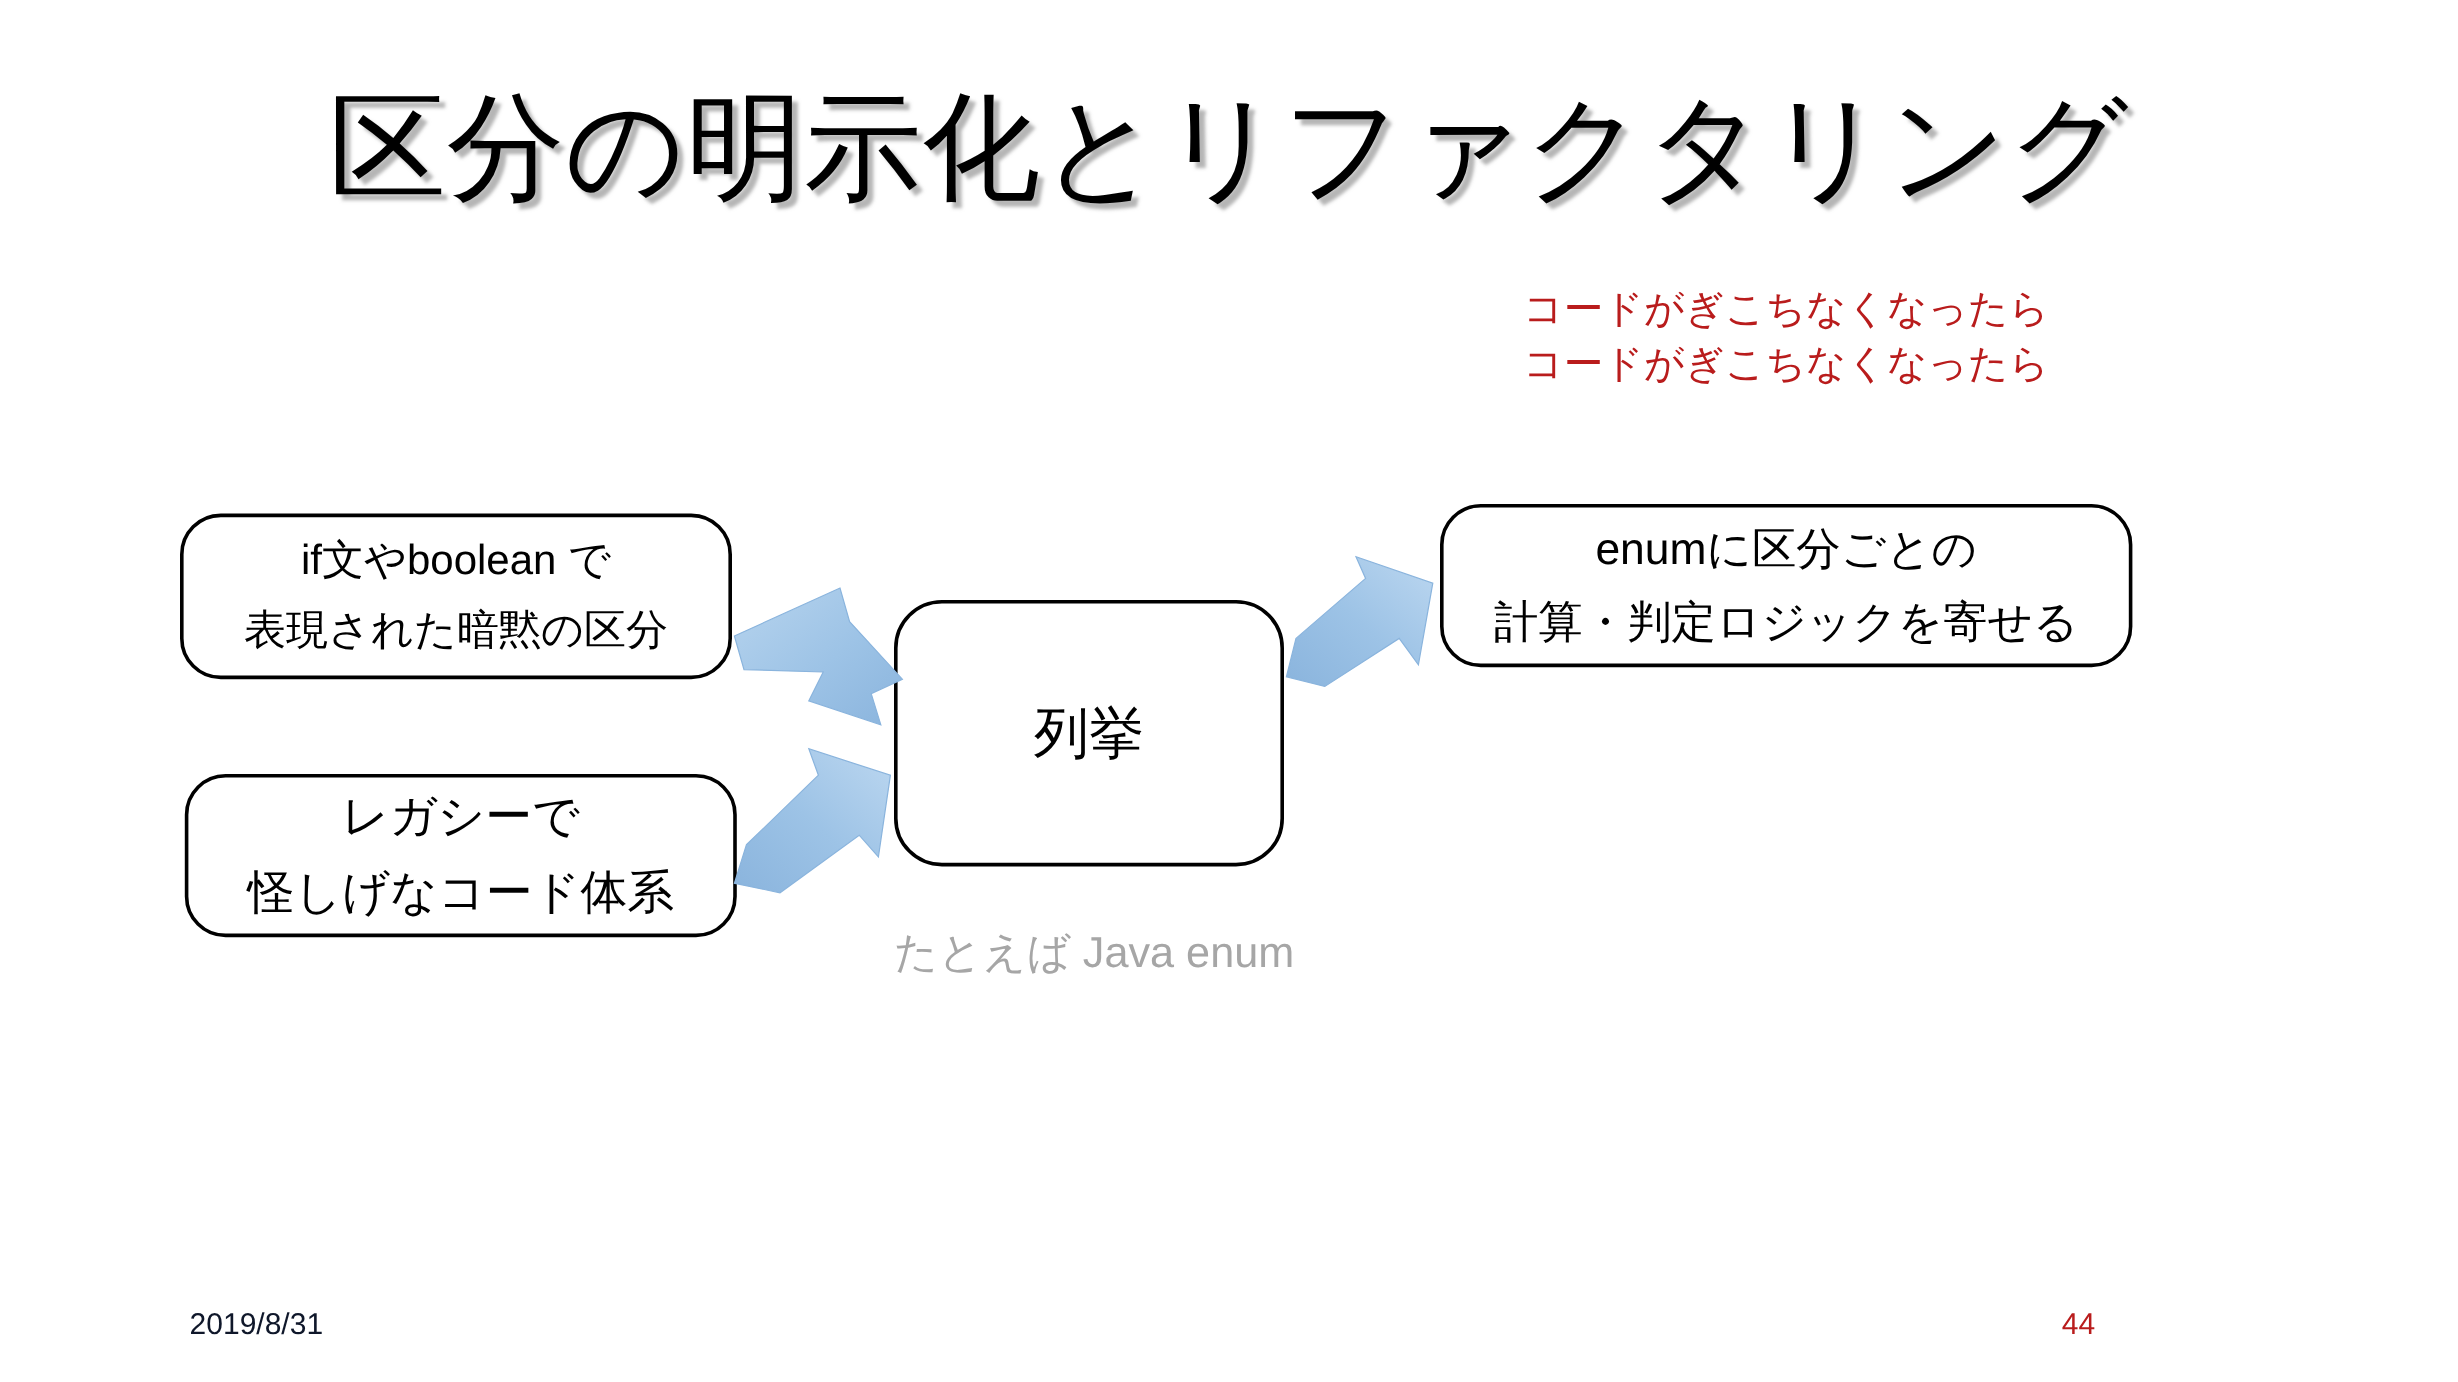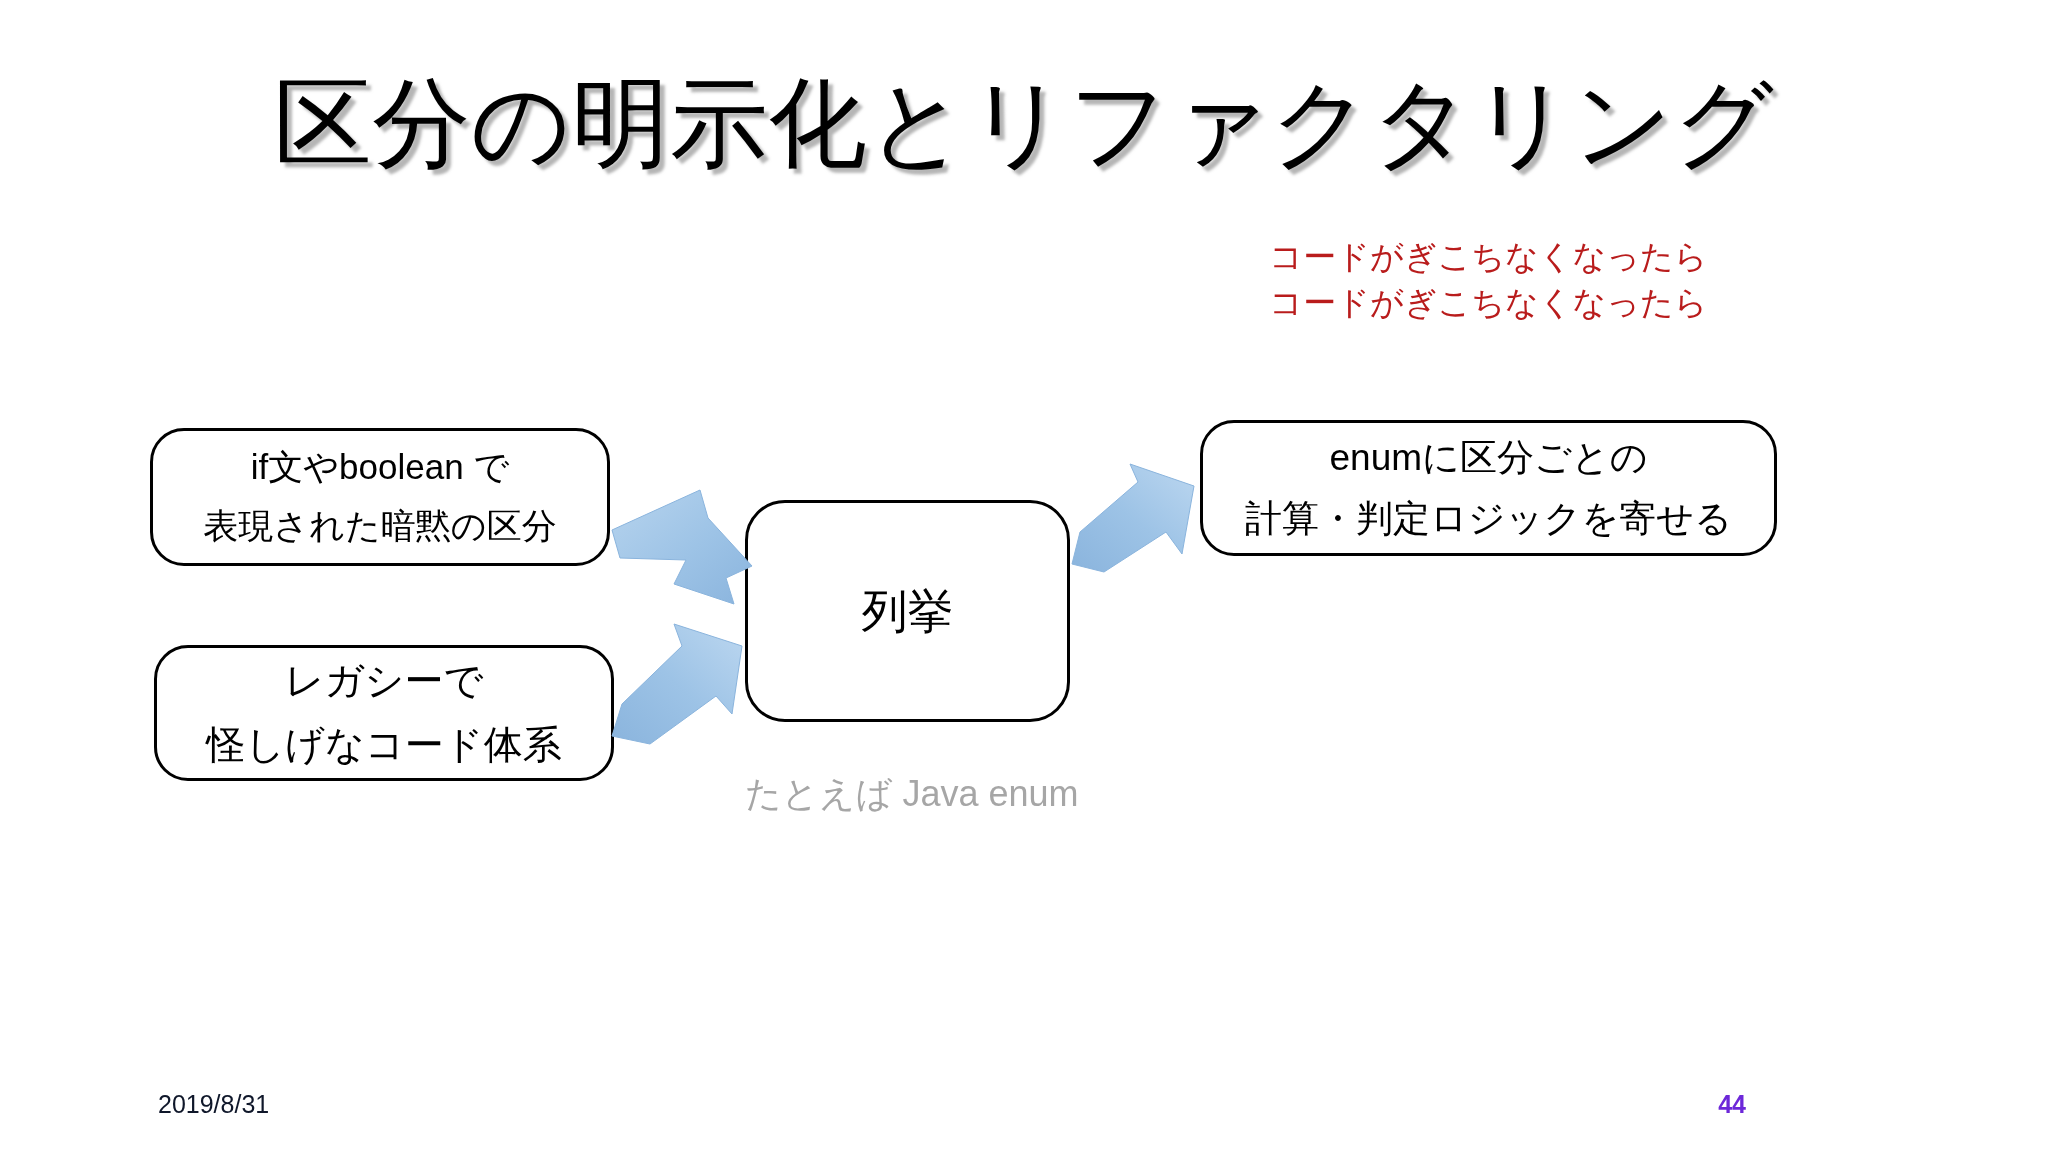--- a/index.html
+++ b/index.html
@@ -110,23 +110,22 @@
     top: 1090px;
     font-size: 25px;
     color: #0f172a;
     white-space: nowrap;
   }
   .footer-page {
     position: absolute;
     right: 138px;
     top: 1090px;
     font-size: 25px;
-    color: #6d28d9;
+    color: #b91c1c;
     white-space: nowrap;
-    font-weight: bold;
   }
 </style>
 </head>
 <body>
 
 <div id="slide">
 
   <div class="slide-title">区分の明示化とリファクタリング</div>
 
   <div class="rbox" id="box-if">

